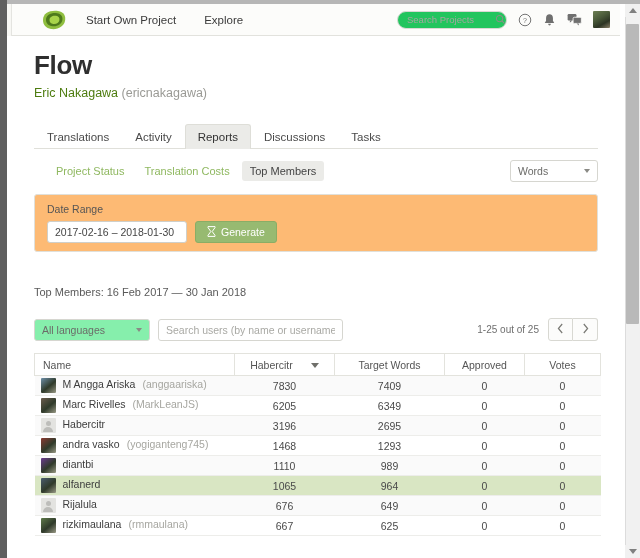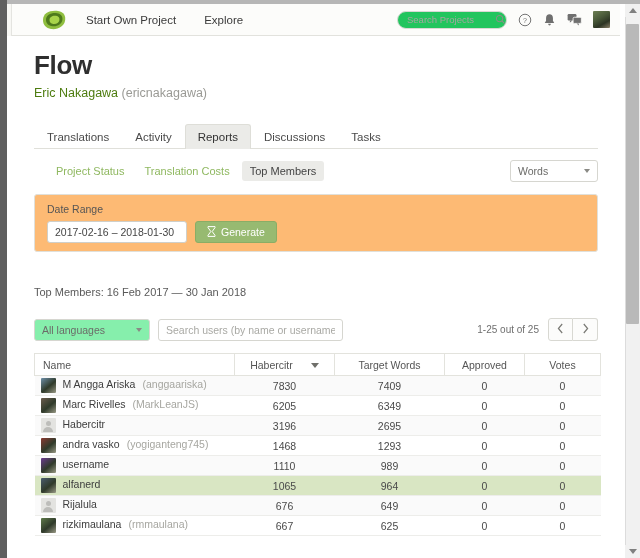--- a/index.html
+++ b/index.html
@@ -351,21 +351,21 @@
               </td>
               <td>1468</td>
               <td>1293</td>
               <td>0</td>
               <td>0</td>
             </tr>
             <tr>
               <td class="nm">
                 <div class="cell-name">
                   <span class="av" style="background: linear-gradient(140deg, rgb(108, 60, 143) 0%, rgb(47, 58, 42) 55%, rgb(154, 154, 134) 100%);"></span>
-                  <span class="full">username</span>
+                  <span class="full">diantbi</span>
                 </div>
               </td>
               <td>1110</td>
               <td>989</td>
               <td>0</td>
               <td>0</td>
             </tr>
             <tr class="hl">
               <td class="nm">
                 <div class="cell-name">

